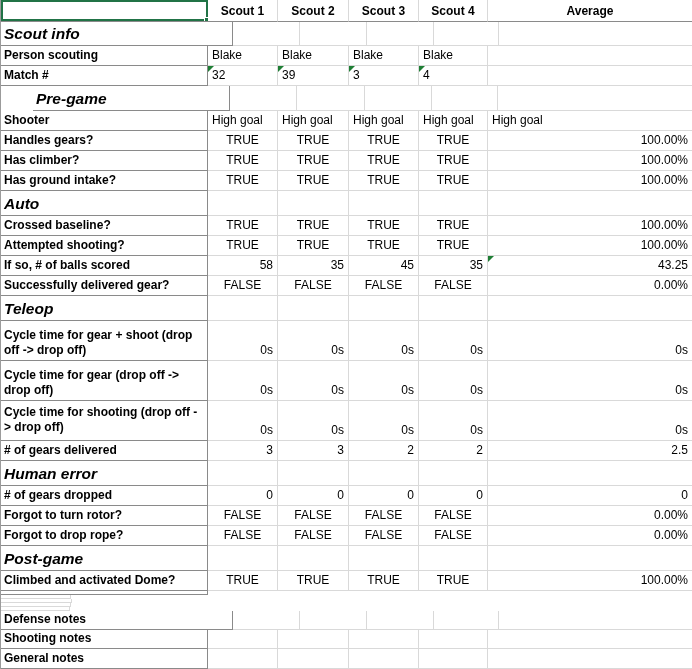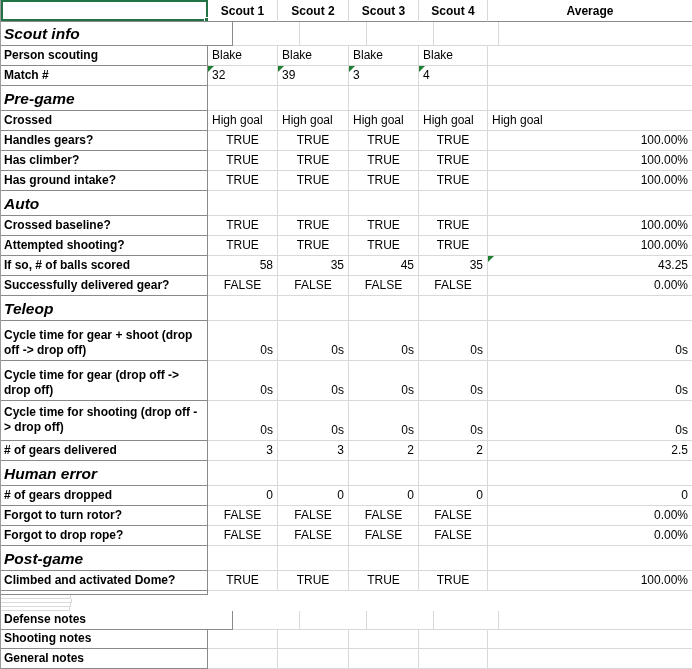--- a/index.html
+++ b/index.html
@@ -124,33 +124,33 @@
       <div class="cell grid al" style="width: 70px;">
         <span>3</span>
         <div class="flag"></div>
       </div>
       <div class="cell grid al" style="width: 69px;">
         <span>4</span>
         <div class="flag"></div>
       </div>
       <div class="cell grid al" style="width: 205px;"></div>
     </div>
-    <div class="row" style="height: 25px;">
+    <div class="row" style="height: 25px; padding-left: 32px;">
       <div class="cell section dark" style="width: 207px;">
         <span>Pre-game</span>
       </div>
       <div class="cell grid al" style="width: 70px;"></div>
       <div class="cell grid al" style="width: 71px;"></div>
       <div class="cell grid al" style="width: 70px;"></div>
       <div class="cell grid al" style="width: 69px;"></div>
       <div class="cell grid al" style="width: 205px;"></div>
     </div>
     <div class="row" style="height: 20px;">
       <div class="cell lab dark" style="width: 207px;">
-        <span>Crossed</span>
+        <span>Shooter</span>
       </div>
       <div class="cell grid al" style="width: 70px;">
         <span>High goal</span>
       </div>
       <div class="cell grid al" style="width: 71px;">
         <span>High goal</span>
       </div>
       <div class="cell grid al" style="width: 70px;">
         <span>High goal</span>
       </div>

